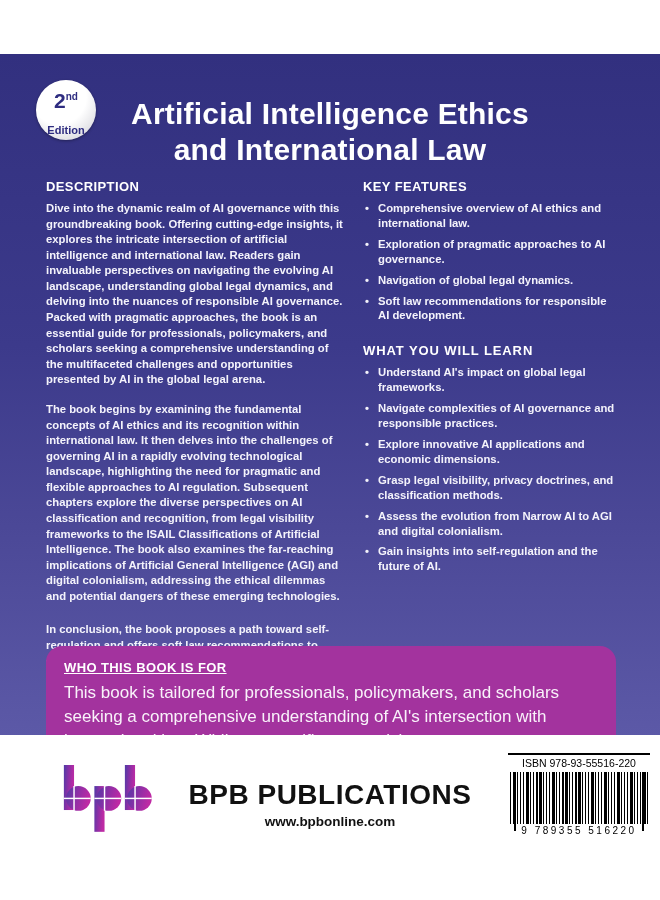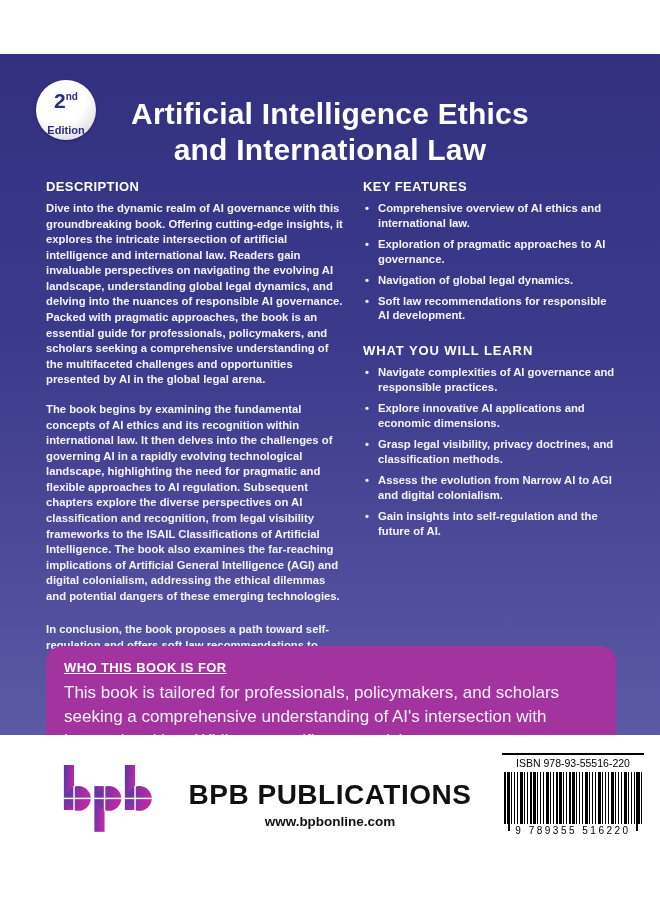--- a/index.html
+++ b/index.html
@@ -56,21 +56,21 @@
     padding:14px 18px 12px 18px;
   }
   .audience h2 { margin:0 0 6px 0; font-size:13px; font-weight:bold; letter-spacing:0.4px;text-decoration:underline; }
   .audience p { margin:0; font-size:17px; line-height:1.4; font-weight:normal; color:#f9f2fa; }
   
   .footer { position:absolute; top:735px; left:0; width:660px; height:165px; background:#ffffff; }
   .logo { position:absolute; left:58px; top:30px; width:96px; height:69px; }
   .pub { position:absolute; left:160px; top:46px; width:340px; text-align:center; color:#111111; }
   .pub-name { font-size:28px; font-weight:bold; letter-spacing:0.5px; line-height:1; }
   .pub-site { font-size:13.5px; font-weight:bold; margin-top:5px; }
-  .barcode-block { position:absolute; right:16px; top:18px; width:142px; border-top:2px solid #000; }
+  .barcode-block { position:absolute; right:10px; top:18px; width:142px; border-top:2px solid #000; }
   .isbn { font-size:10.5px; color:#000; text-align:center; margin:2px 0 3px 0; white-space:nowrap; }
   .bars {
     position:relative; height:52px; margin:0 2px;
     background:repeating-linear-gradient(90deg,
       #000 0 1.5px, #fff 1.5px 3px, #000 3px 6px, #fff 6px 7.5px,
       #000 7.5px 8.5px, #fff 8.5px 10px, #000 10px 11px, #fff 11px 13px);
   }
   .bars::before, .bars::after {
     content:""; position:absolute; top:0; width:2px; height:59px; background:#000;
   }
@@ -107,20 +107,21 @@
       <h2 class="sec">KEY FEATURES</h2>
       <ul class="blist">
         <li>Comprehensive overview of AI ethics and international law.</li>
         <li>Exploration of pragmatic approaches to AI governance.</li>
         <li>Navigation of global legal dynamics.</li>
         <li>Soft law recommendations for responsible AI development.</li>
       </ul>
 
       <h2 class="sec spaced">WHAT YOU WILL LEARN</h2>
       <ul class="blist">
+        <li>Understand AI's impact on global legal frameworks.</li>
         <li>Navigate complexities of AI governance and responsible practices.</li>
         <li>Explore innovative AI applications and economic dimensions.</li>
         <li>Grasp legal visibility, privacy doctrines, and classification methods.</li>
         <li>Assess the evolution from Narrow AI to AGI and digital colonialism.</li>
         <li>Gain insights into self-regulation and the future of AI.</li>
       </ul>
     </div>
   </div>
 
   <div class="audience">

